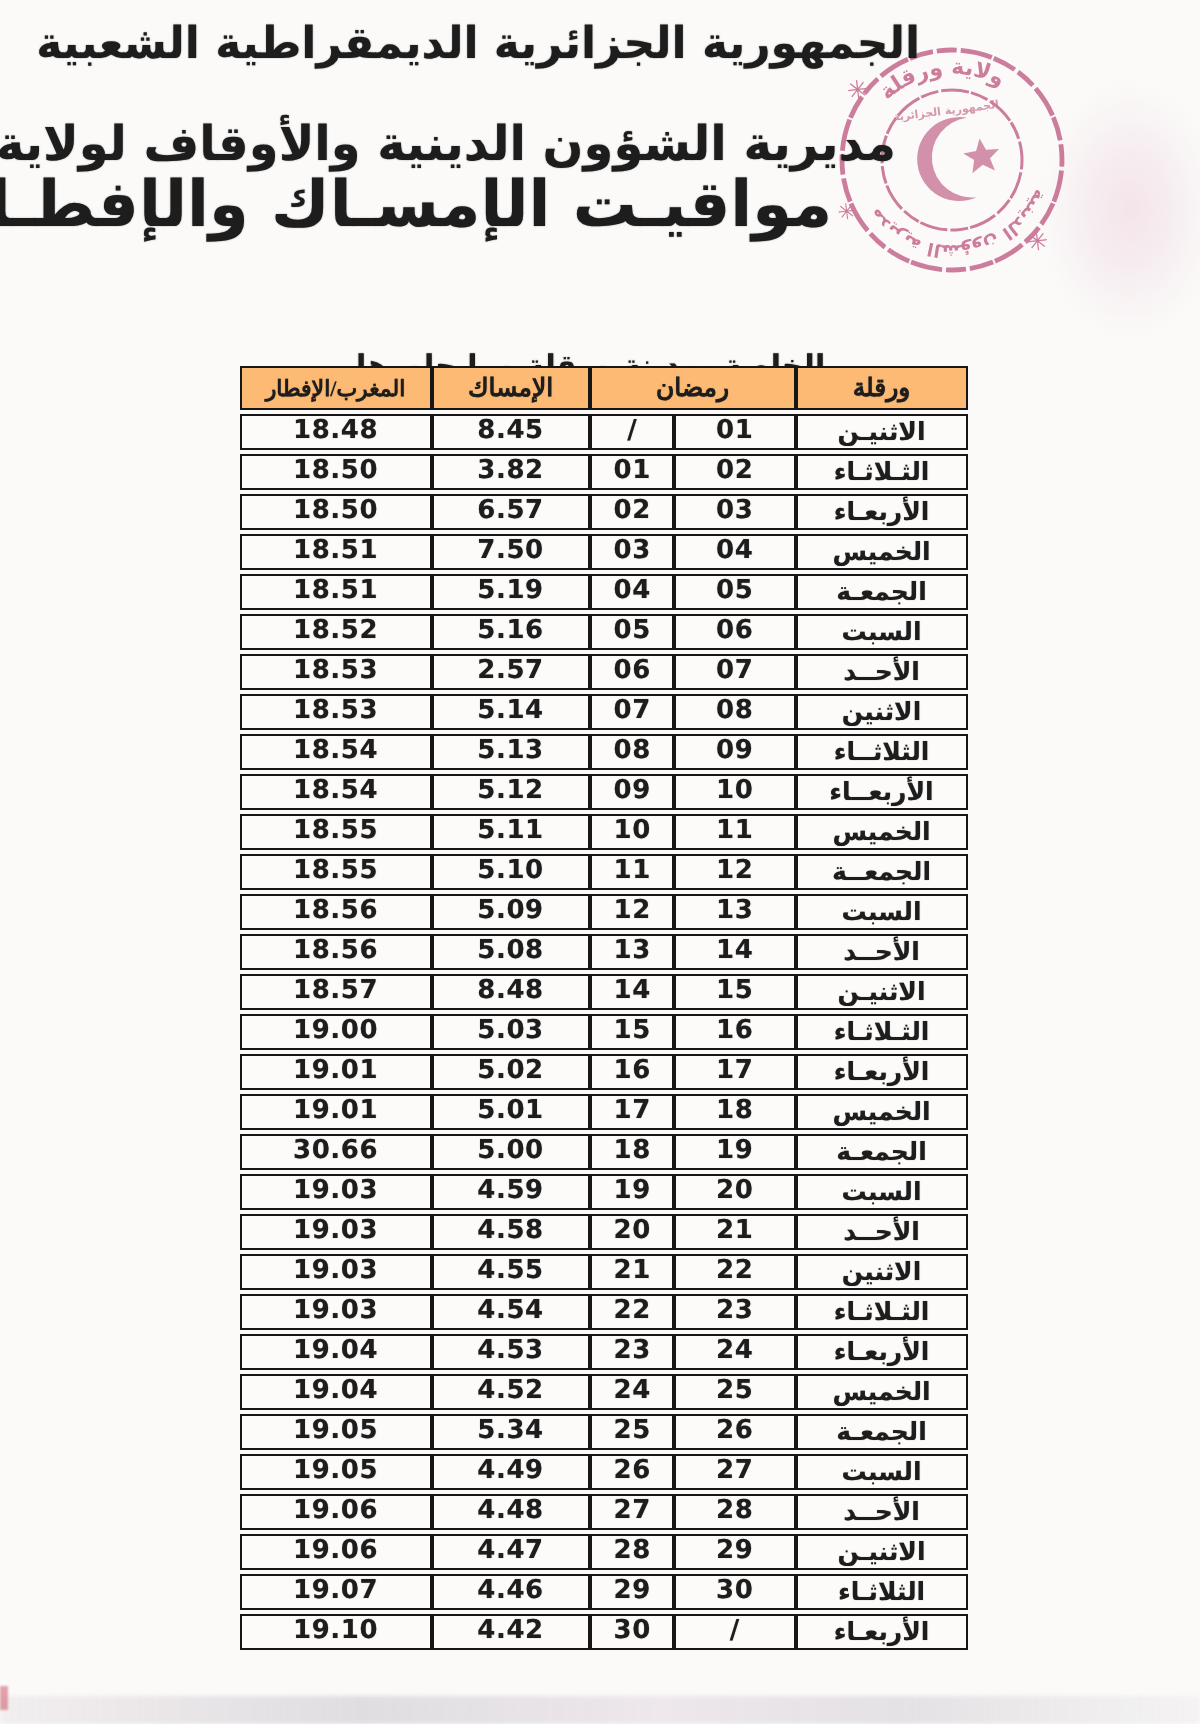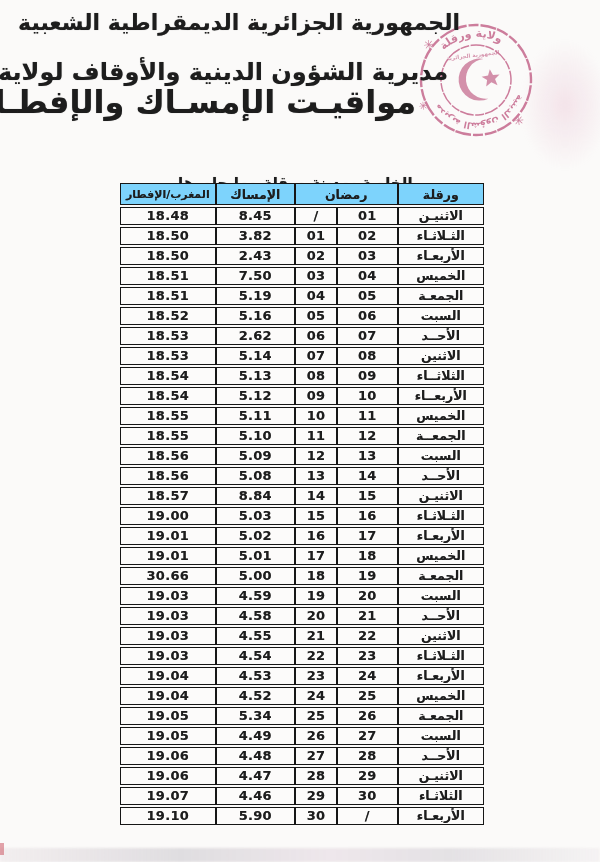--- a/index.html
+++ b/index.html
@@ -38,21 +38,21 @@
   .tbl-wrap{position:absolute;left:120px;top:181px;width:364px;}
   table{
     width:364px;border-collapse:separate;border-spacing:0 2.5px;
     direction:rtl;table-layout:fixed;
   }
   th,td{
     border:1.7px solid #161616;text-align:center;font-weight:bold;
     padding:0;overflow:hidden;white-space:nowrap;
     text-shadow:0 0 .5px rgba(10,10,10,.5);
   }
-  th{height:20px;font-size:12.5px;background:#7dd3fc;}
+  th{height:20px;font-size:12.5px;background:#fdba74;font-family:Liberation Serif, serif;}
   td{height:15.5px;font-size:13px;line-height:16px;background:#fcfbfa;}
   td.num{font-size:13px;letter-spacing:.3px;}
   td.day{font-size:12.5px;}
   th.h-maghrib{font-size:11px;}
 </style>
 </head>
 <body style="--stamp-color: #c05a82; color: rgb(29, 29, 29); background: rgb(251, 250, 249);">
 
 <div class="smudge-top-right"></div>
 <div class="bottom-band"></div>
@@ -115,21 +115,21 @@
     <td class="num">02</td>
     <td class="num">01</td>
     <td class="num">3.82</td>
     <td class="num">18.50</td>
   </tr>
 
   <tr>
     <td class="day">الأربعـاء</td>
     <td class="num">03</td>
     <td class="num">02</td>
-    <td class="num">2.43</td>
+    <td class="num">6.57</td>
     <td class="num">18.50</td>
   </tr>
 
   <tr>
     <td class="day">الخميس</td>
     <td class="num">04</td>
     <td class="num">03</td>
     <td class="num">7.50</td>
     <td class="num">18.51</td>
   </tr>
@@ -147,21 +147,21 @@
     <td class="num">06</td>
     <td class="num">05</td>
     <td class="num">5.16</td>
     <td class="num">18.52</td>
   </tr>
 
   <tr>
     <td class="day">الأحــد</td>
     <td class="num">07</td>
     <td class="num">06</td>
-    <td class="num">2.62</td>
+    <td class="num">2.57</td>
     <td class="num">18.53</td>
   </tr>
 
   <tr>
     <td class="day">الاثنين</td>
     <td class="num">08</td>
     <td class="num">07</td>
     <td class="num">5.14</td>
     <td class="num">18.53</td>
   </tr>
@@ -211,21 +211,21 @@
     <td class="num">14</td>
     <td class="num">13</td>
     <td class="num">5.08</td>
     <td class="num">18.56</td>
   </tr>
 
   <tr>
     <td class="day">الاثنيـن</td>
     <td class="num">15</td>
     <td class="num">14</td>
-    <td class="num">8.84</td>
+    <td class="num">8.48</td>
     <td class="num">18.57</td>
   </tr>
 
   <tr>
     <td class="day">الثـلاثـاء</td>
     <td class="num">16</td>
     <td class="num">15</td>
     <td class="num">5.03</td>
     <td class="num">19.00</td>
   </tr>
@@ -339,18 +339,18 @@
     <td class="num">30</td>
     <td class="num">29</td>
     <td class="num">4.46</td>
     <td class="num">19.07</td>
   </tr>
 
   <tr>
     <td class="day">الأربعـاء</td>
     <td class="num">/</td>
     <td class="num">30</td>
-    <td class="num">5.90</td>
+    <td class="num">4.42</td>
     <td class="num">19.10</td>
   </tr>
 </tbody>
   </table>
 </div>
 
 </body></html>

